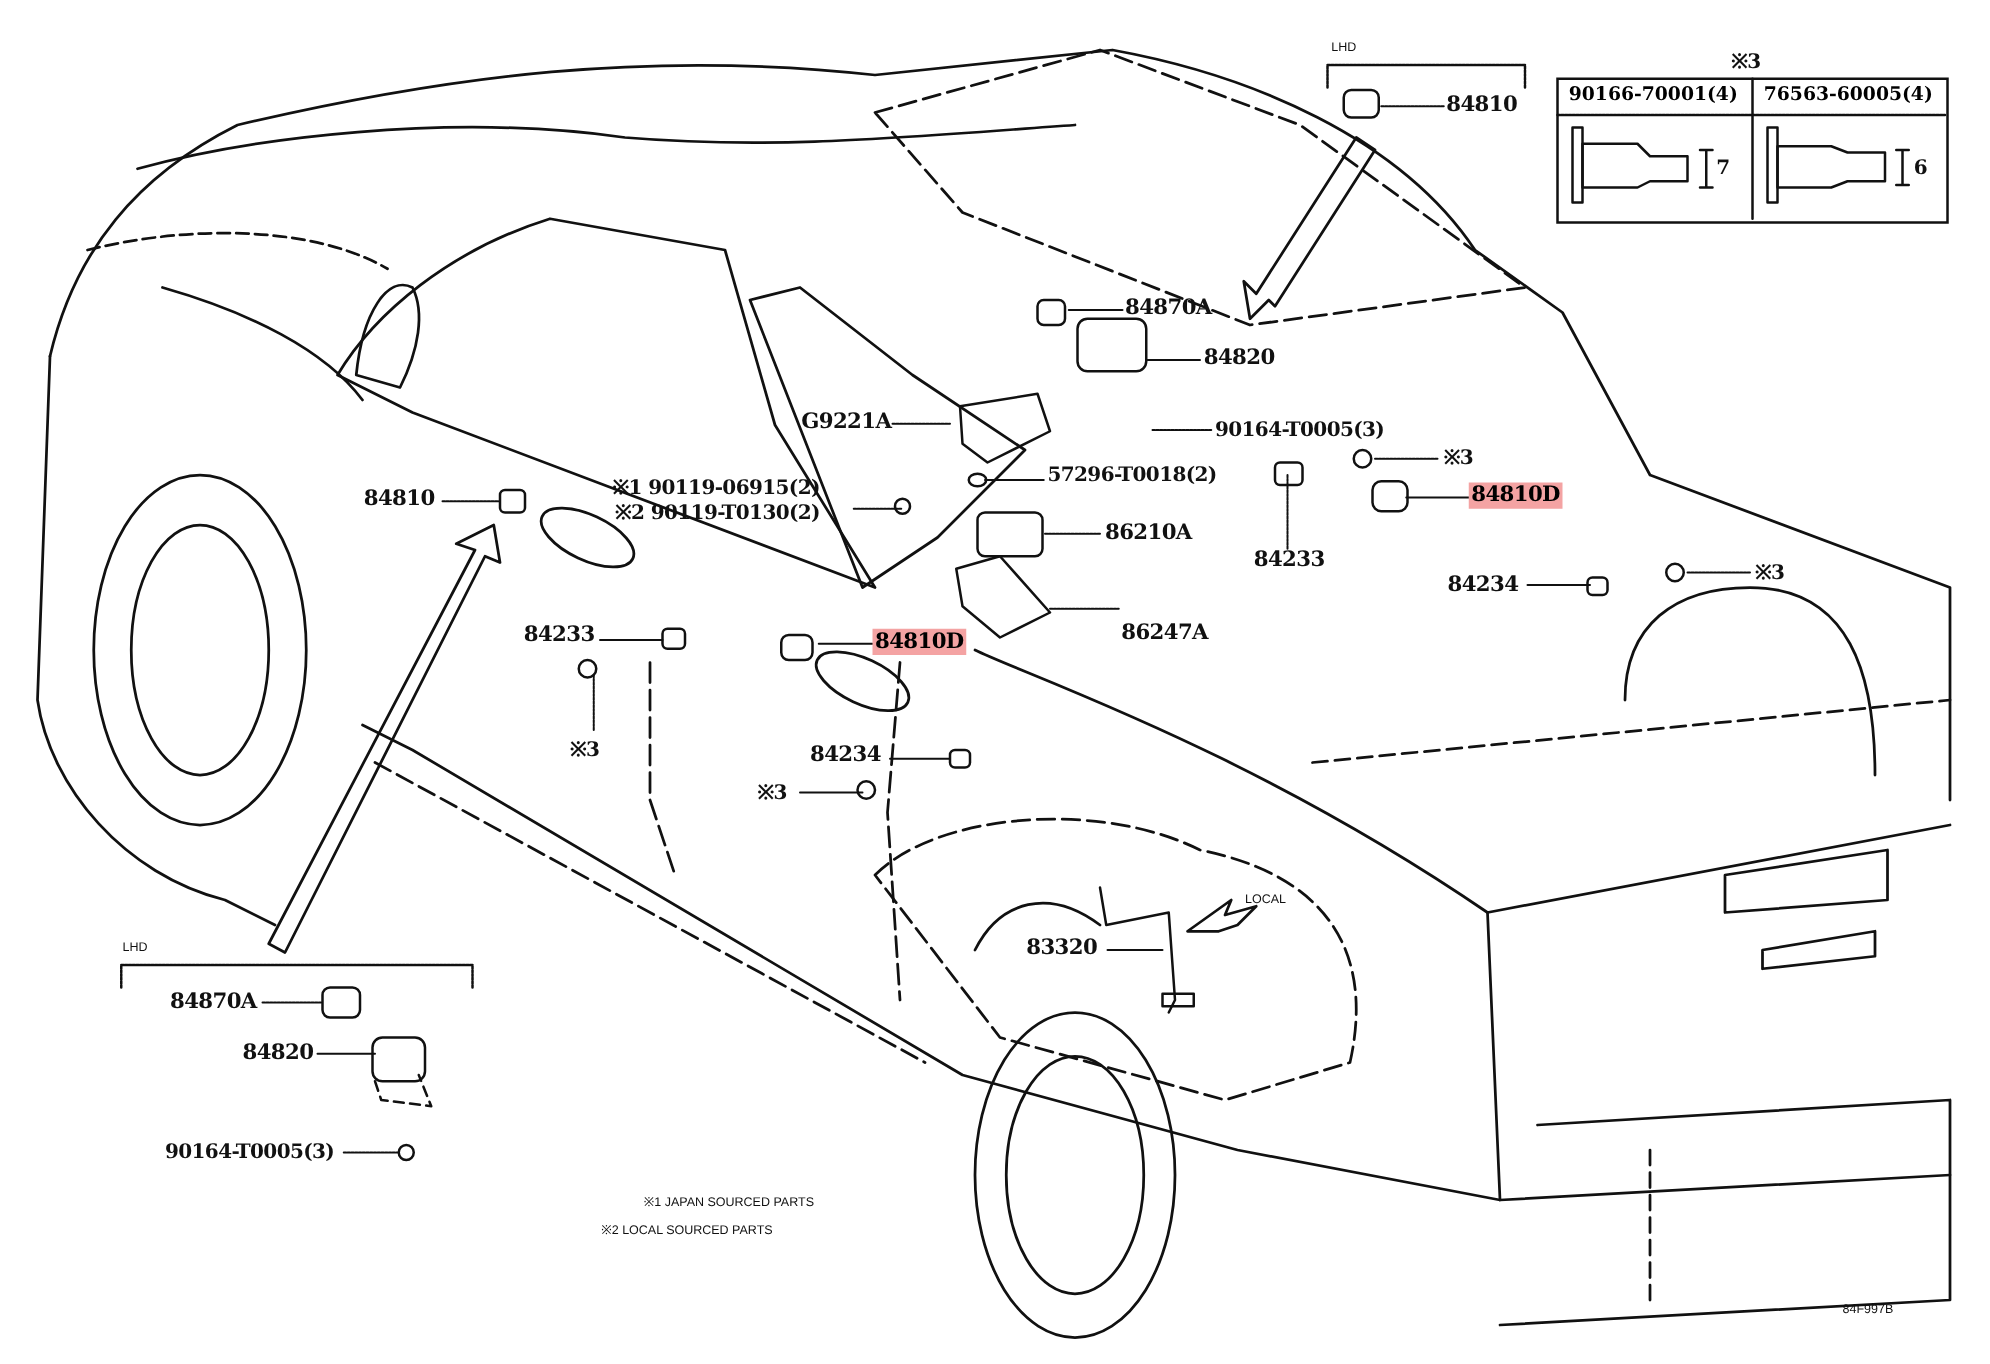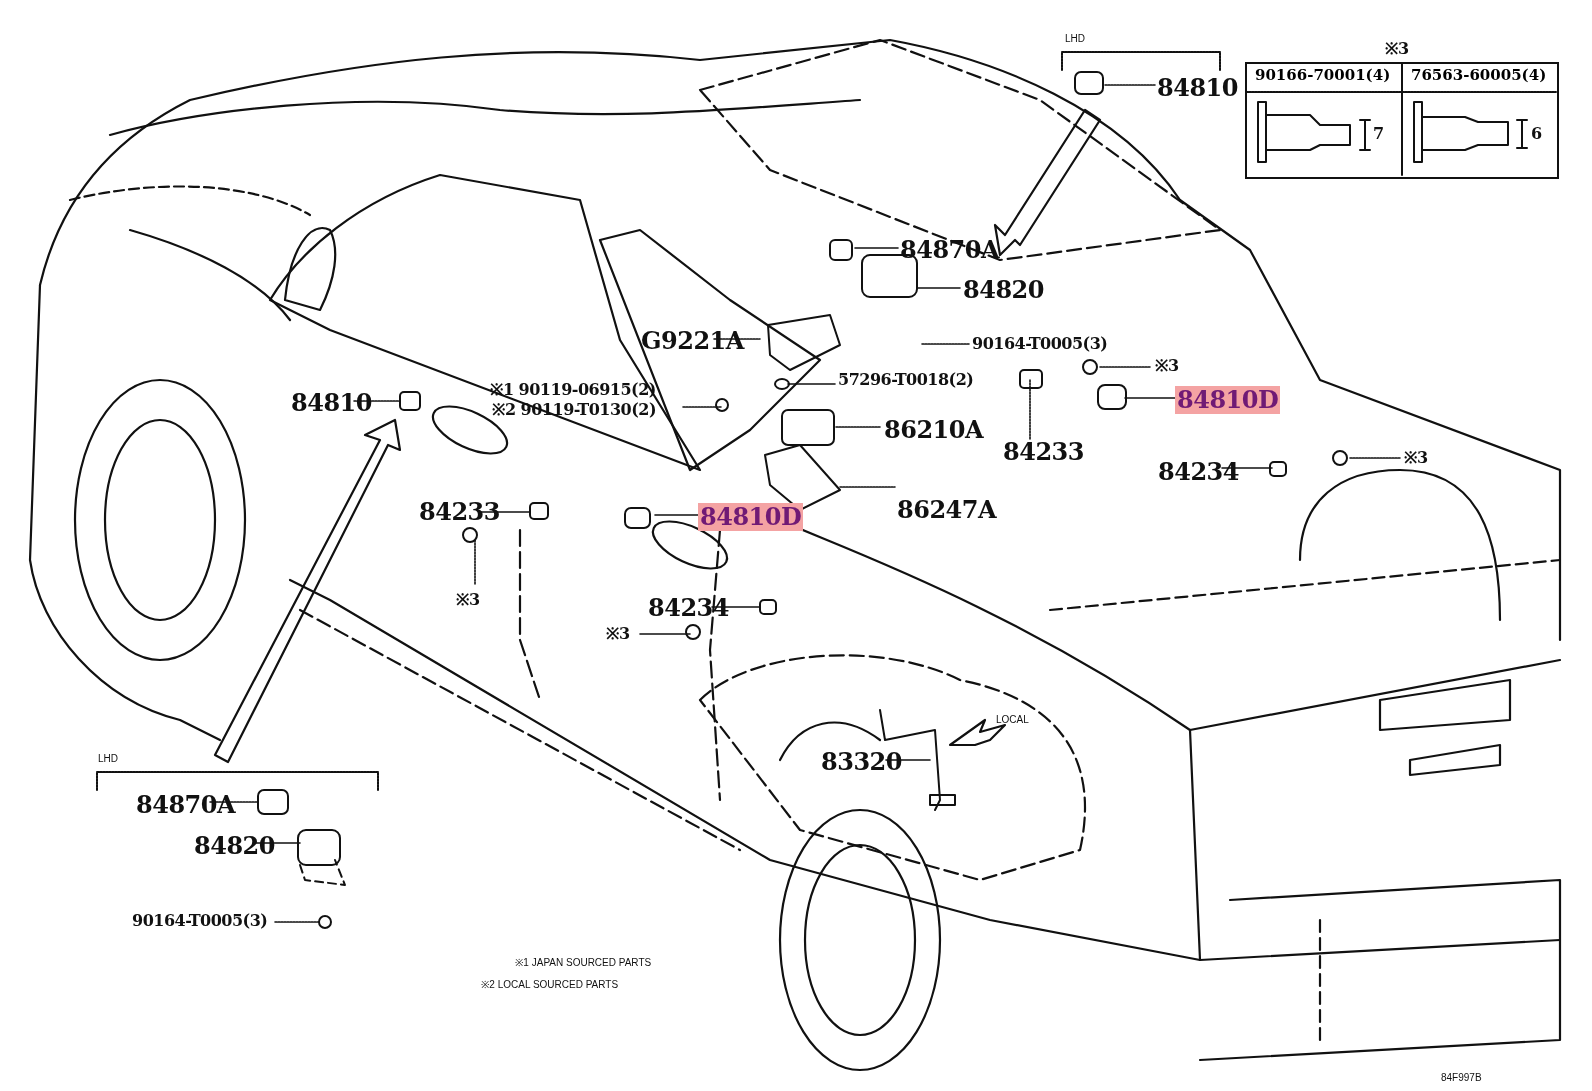--- a/index.html
+++ b/index.html
@@ -1,21 +1,21 @@
 <!DOCTYPE html>
 <html><head>
 <meta charset="utf-8">
 <style>
   html,body{margin:0;padding:0;background:#fff;}
   body{width:1592px;height:1091px;position:relative;overflow:hidden;font-family:"DejaVu Serif",serif;}
   #art{position:absolute;left:0;top:0;width:1592px;height:1091px;}
-  .lbl{position:absolute;font-family:"DejaVu Serif",serif;font-weight:bold;font-size:24px;color:#111;white-space:nowrap;line-height:1;letter-spacing:-0.5px;}
+  .lbl{position:absolute;font-family:"DejaVu Serif",serif;font-weight:bold;font-size:17px;color:#111;white-space:nowrap;line-height:1;letter-spacing:-0.5px;}
   .sm{font-size:16px;}
   .sans{font-family:"Liberation Sans",sans-serif;font-weight:normal;font-size:10px;letter-spacing:0;}
-  .hl{background:#f4a3a3;color:#701a75;padding:2px 2px;}
+  .hl{background:#f4a3a3;color:#000000;padding:2px 2px;}
   .box{position:absolute;border:2px solid #111;}
   .cell-h{position:absolute;font-family:"DejaVu Serif",serif;font-weight:bold;font-size:15px;line-height:1;white-space:nowrap;}
 </style>
 </head>
 <body>
 
 <svg id="art" viewBox="0 0 1592 1091" xmlns="http://www.w3.org/2000/svg" fill="none" stroke="#111" stroke-width="2.2" stroke-linecap="round" stroke-linejoin="round">
 
   <g>
     <path d="M40 285 C60 200 110 140 190 100 C360 60 520 40 700 60 L890 40 C1000 60 1120 110 1180 200 L1250 250 L1320 380 L1560 470 L1560 640"></path>
@@ -176,13 +176,13 @@
 <div class="lbl sans" style="left:996px;top:715px;">LOCAL</div>
 
 <div class="lbl sans" style="left:98px;top:754px;">LHD</div>
 <div class="lbl" style="left:136px;top:793px;">84870A</div>
 <div class="lbl" style="left:194px;top:834px;">84820</div>
 <div class="lbl sm" style="left:132px;top:913px;">90164-T0005(3)</div>
 
 <div class="lbl sans" style="left:502px;top:958px;margin-left:13px;">※1 JAPAN SOURCED PARTS</div>
 <div class="lbl sans" style="left:481px;top:980px;">※2 LOCAL SOURCED PARTS</div>
 
-<div class="lbl sans" style="left:1441px;top:1043px;margin-top:30px;">84F997B</div>
+<div class="lbl sans" style="left:1474px;top:1043px;">84F997B</div>
 
 </body></html>

